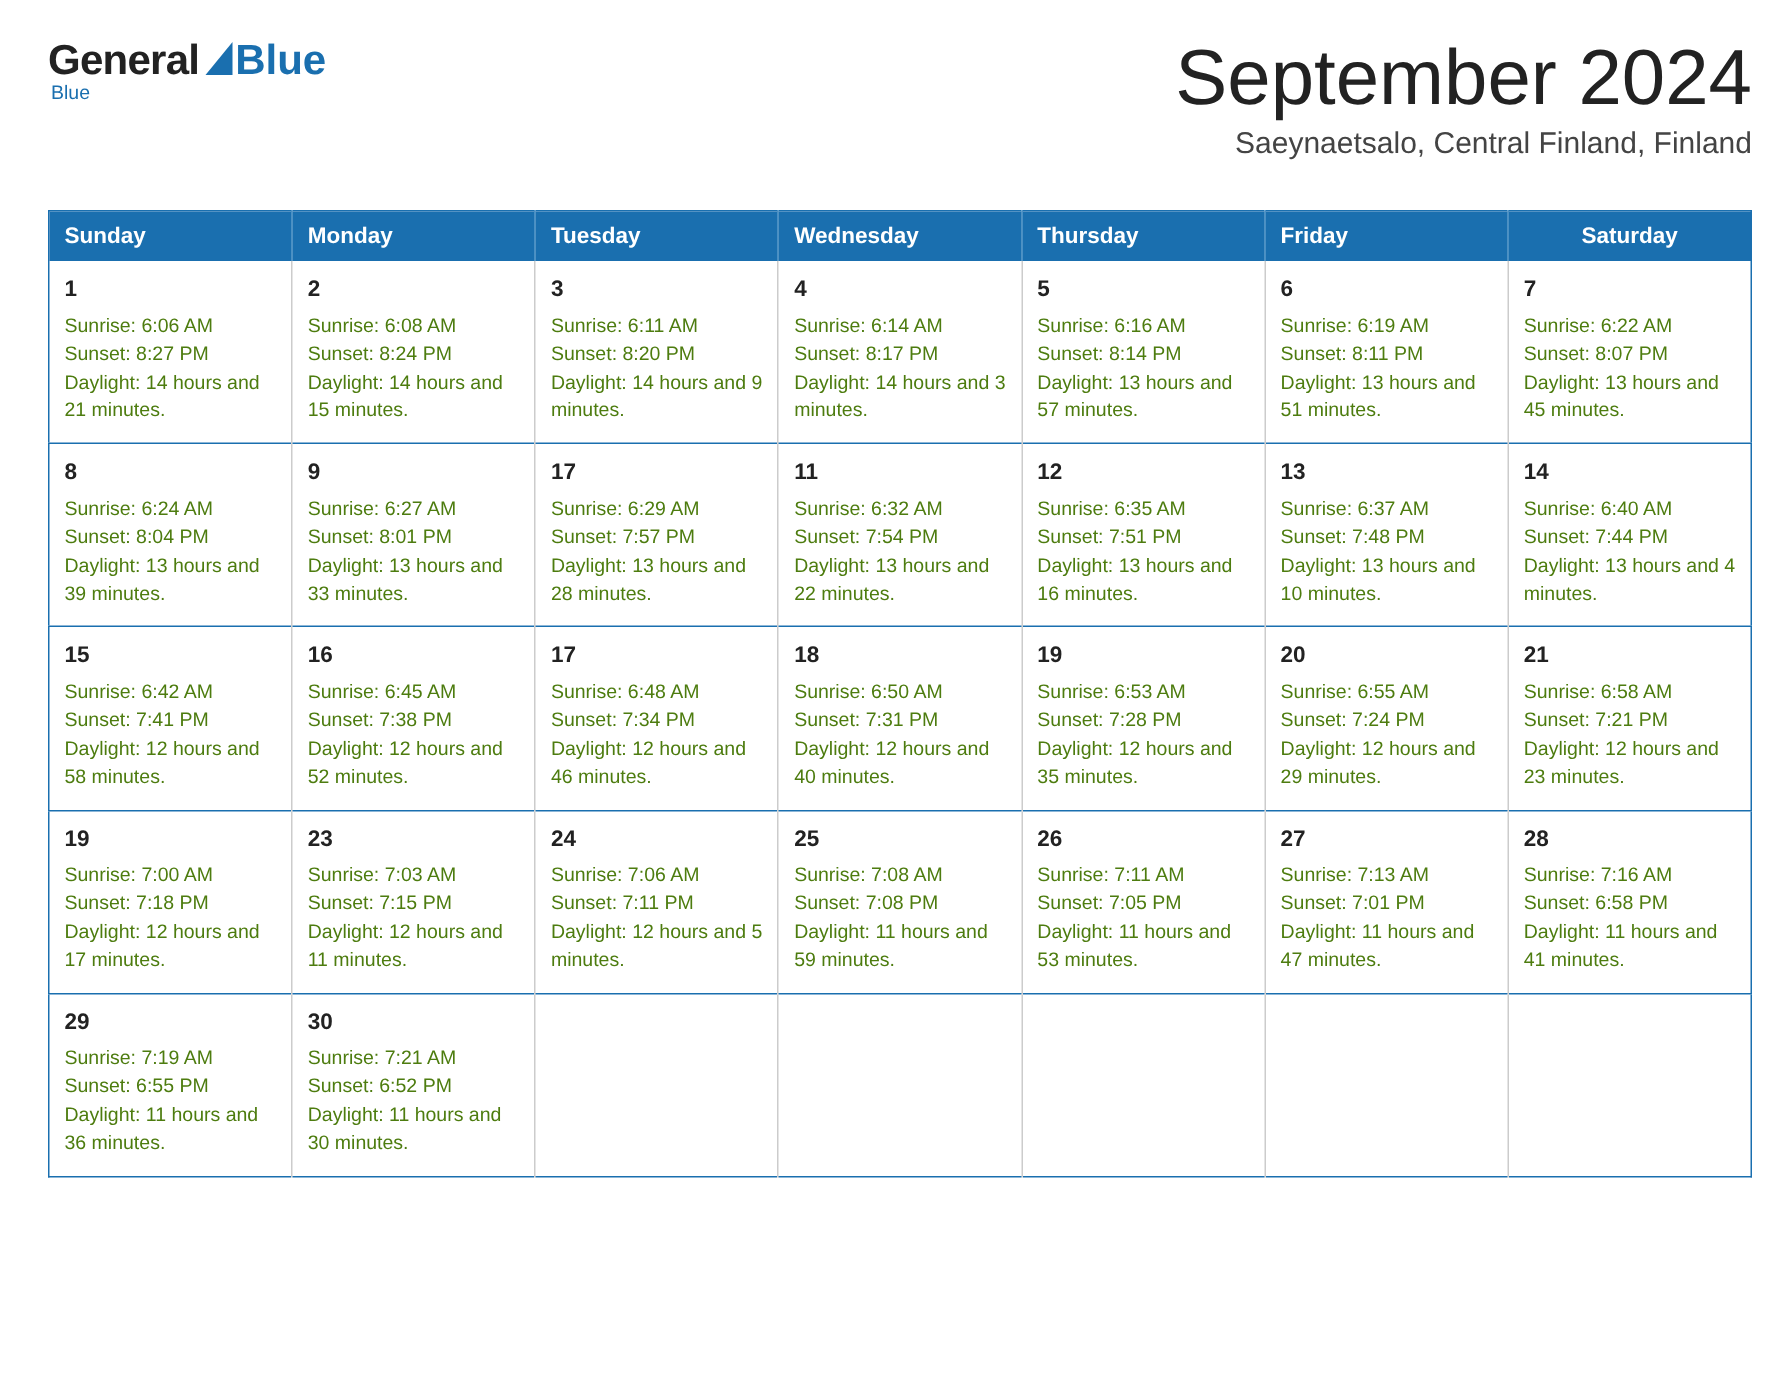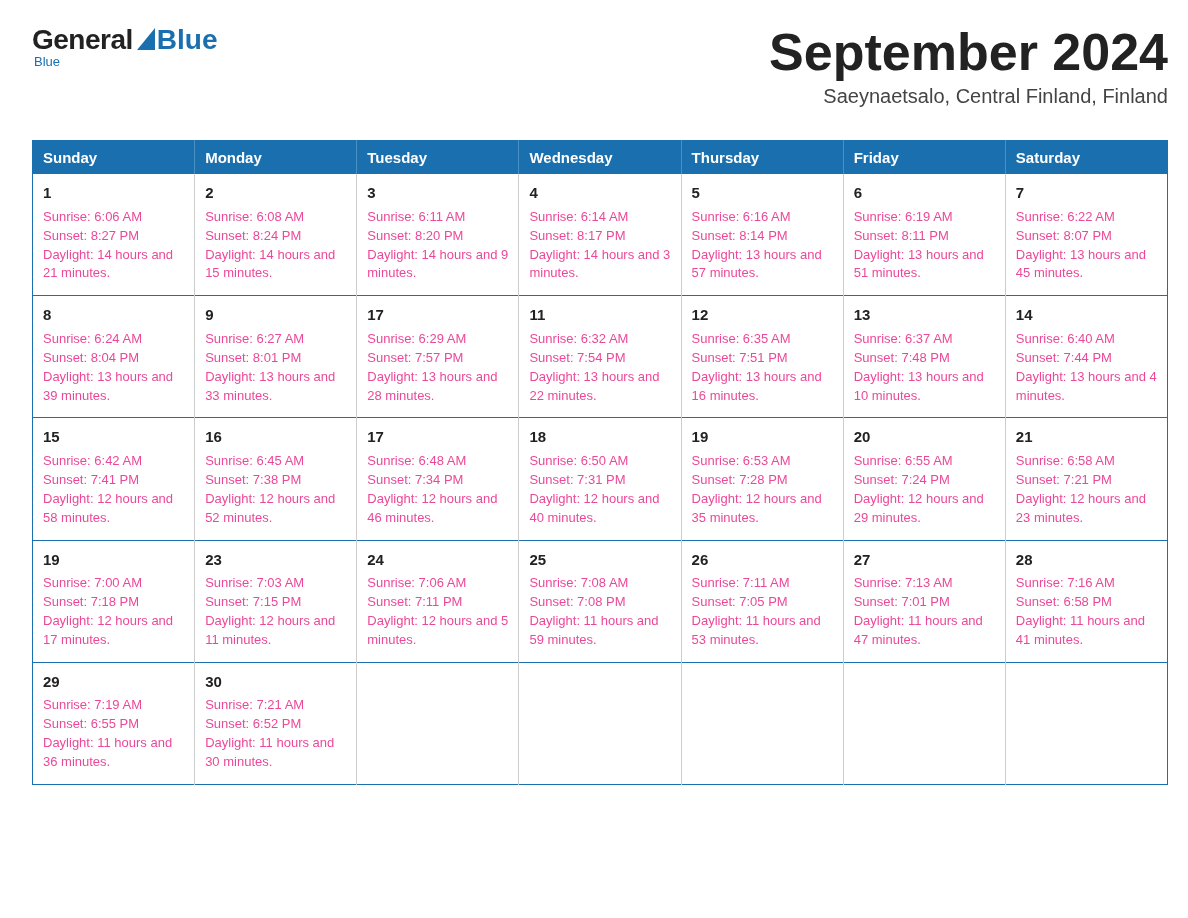--- a/index.html
+++ b/index.html
@@ -52,21 +52,21 @@
       font-size: 13px;
       color: #1a6faf;
       margin-top: -2px;
       margin-left: 2px;
     }
     .title-block {
       text-align: right;
     }
     .month-title {
       font-size: 52px;
-      font-weight: bold;
+      font-weight: normal;
       color: #222;
       line-height: 1.1;
     }
     .location {
       font-size: 20px;
       color: #444;
       margin-top: 4px;
     }
     .calendar-table {
       width: 100%;
@@ -78,20 +78,21 @@
       background-color: #1a6faf;
       color: #fff;
       font-size: 15px;
       font-weight: bold;
       padding: 8px 10px;
       text-align: left;
       border-right: 1px solid #4a90c4;
     }
     .calendar-table thead tr th:last-child {
       border-right: none;
+      text-align: center;
     }
     .calendar-table tbody tr {
       border-bottom: 1.5px solid #1a6faf;
     }
     .calendar-table tbody tr:last-child {
       border-bottom: none;
     }
     .calendar-table tbody tr td {
       vertical-align: top;
       padding: 8px 10px 12px 10px;
@@ -104,21 +105,21 @@
     .calendar-table tbody tr td:last-child {
       border-right: none;
     }
     .day-num {
       font-size: 15px;
       font-weight: bold;
       margin-bottom: 4px;
     }
     .day-detail {
       font-size: 13px;
-      color: #ec4899;
+      color: #4d7c0f;
     }
     .empty-cell {
       background: #fff;
     }
   </style>
 </head>
 <body>
 
 <div class="page">
   <div class="header">

